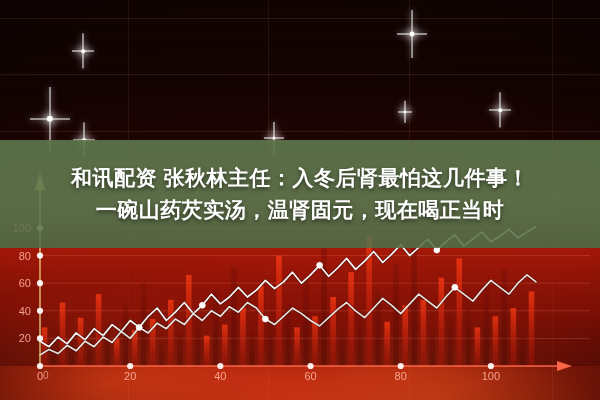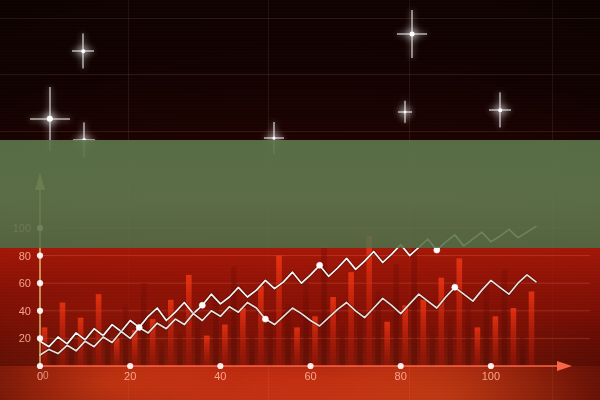--- a/index.html
+++ b/index.html
@@ -230,15 +230,17 @@
         <circle cx="40" cy="228" r="3.1" fill="#fff" opacity="0.92"></circle>
         <text x="31" y="232" text-anchor="end" font-size="11" font-family="&quot;Liberation Sans&quot;, sans-serif" fill="#ffb09a" opacity="0.9">100</text>
         <text x="43" y="379" font-size="10" font-family="&quot;Liberation Sans&quot;, sans-serif" fill="#ffb09a" opacity="0.75">0</text>
       </g>
     </svg>
 
   <div class="scan"></div>
 
   <div class="band"></div>
   <div class="title">
+    <div class="l1">和讯配资 张秋林主任：入冬后肾最怕这几件事！</div>
+    <div class="l2">一碗山药芡实汤，温肾固元，现在喝正当时</div>
   </div>
 
 </div>
 
 </body></html>

